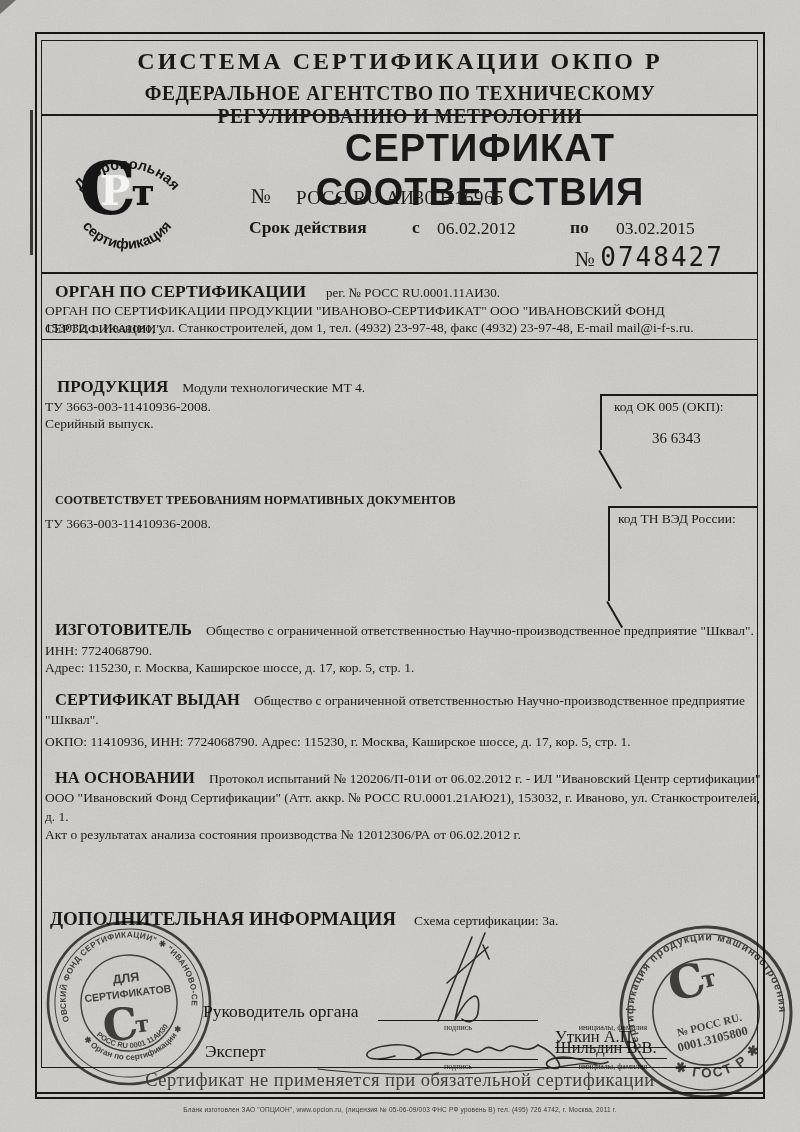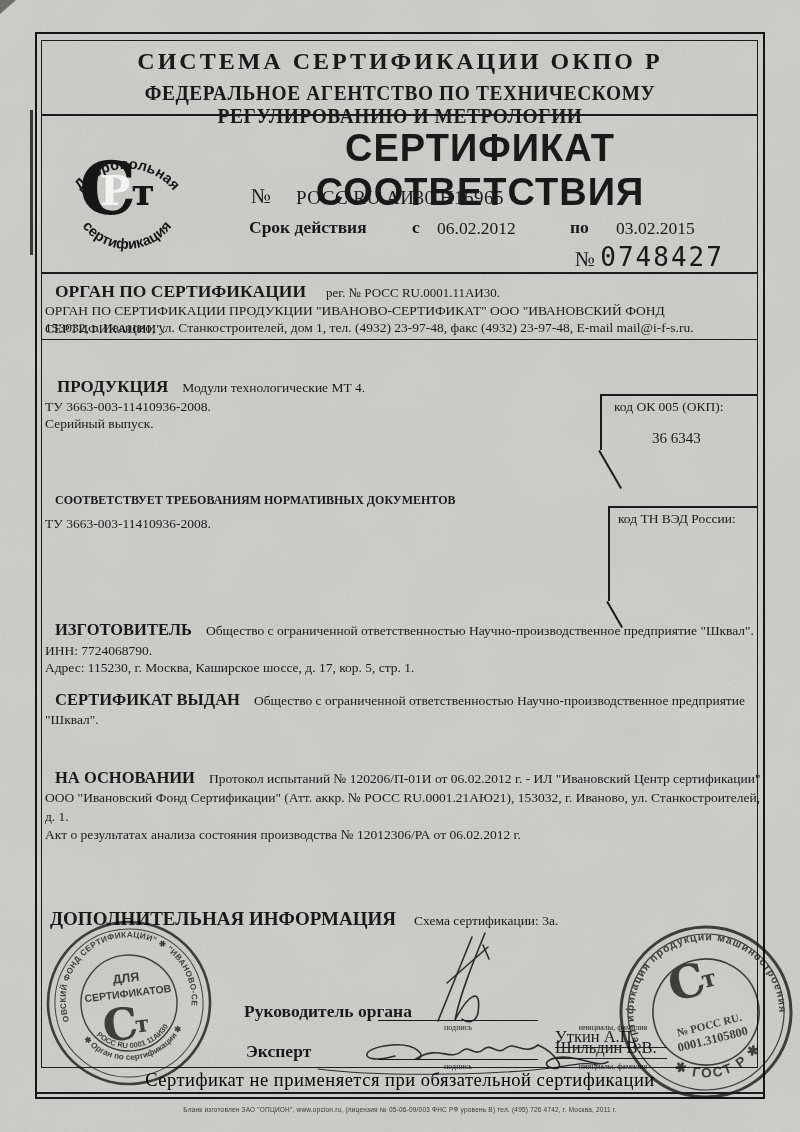--- a/index.html
+++ b/index.html
@@ -26,24 +26,24 @@
   .blank-no{left:575px;top:242px;width:180px;font-size:21px;}
   .blank-no .digits{font-family:"DejaVu Sans Mono",monospace;font-size:26px;letter-spacing:2px;}
   .sec-head{font-weight:bold;}
   .body-t{font-size:13.5px;line-height:18px;}
   .organ-row{left:55px;top:281px;width:700px;}
   .organ-row .h{font-size:17.5px;}
   .organ-row .reg{font-size:13px;margin-left:16px;}
   .flowp{font-size:13.5px;line-height:19px;}
   .flowp .h{font-size:16.5px;padding-left:10px;margin-right:14px;}
   .codebox-label{font-size:13.5px;}
-  .sig-label{font-size:17.5px;font-weight:bold;padding-left:41px;}
+  .sig-label{font-size:17.5px;font-weight:normal;}
   .sig-caption{font-size:8px;color:#222;text-align:center;}
   .name{font-size:16.5px;border-bottom:1px solid #222;display:inline-block;min-width:112px;}
-  .disclaimer{left:36px;top:1070px;width:728px;font-size:18.5px;letter-spacing:.5px;color:#000000;text-align:center;}
+  .disclaimer{left:36px;top:1070px;width:728px;font-size:18.5px;letter-spacing:.5px;color:#404040;text-align:center;}
   .fineprint{left:0;top:1106px;width:800px;font-family:"Liberation Sans",sans-serif;
              font-size:6.5px;color:#3a3a3a;letter-spacing:.2px;}
   .stamp{mix-blend-mode:multiply;opacity:.85;}
   .texture{position:absolute;left:0;top:0;pointer-events:none;mix-blend-mode:multiply;}
   .corner-wedge{position:absolute;left:0;top:0;width:16px;height:14px;background:#222;
                 clip-path:polygon(0 0,100% 0,0 100%);opacity:.55;}
   .edge-bar{position:absolute;left:30px;top:110px;width:3px;height:145px;background:#141414;opacity:.8;}
 </style>
 </head>
 <body>
@@ -128,20 +128,21 @@
 
   <div class="abs flowp" style="left:45px;top:620px;width:716px;">
     <span class="sec-head h">ИЗГОТОВИТЕЛЬ</span><span>Общество с ограниченной ответственностью Научно-производственное предприятие "Шквал".</span>
   </div>
   <div class="abs body-t" style="left:45px;top:642px;">ИНН: 7724068790.</div>
   <div class="abs body-t" style="left:45px;top:659px;">Адрес: 115230, г. Москва, Каширское шоссе, д. 17, кор. 5, стр. 1.</div>
 
   <div class="abs flowp" style="left:45px;top:690px;width:712px;">
     <span class="sec-head h">СЕРТИФИКАТ ВЫДАН</span><span>Общество с ограниченной ответственностью Научно-производственное предприятие "Шквал".</span>
   </div>
+  <div class="abs body-t" style="left:45px;top:733px;">ОКПО: 11410936, ИНН: 7724068790. Адрес: 115230, г. Москва, Каширское шоссе, д. 17, кор. 5, стр. 1.</div>
 
   <div class="abs flowp" style="left:45px;top:768px;width:718px;">
     <span class="sec-head h">НА ОСНОВАНИИ</span><span>Протокол испытаний № 120206/П-01И от 06.02.2012 г. - ИЛ "Ивановский Центр сертификации" ООО "Ивановский Фонд Сертификации" (Атт. аккр. № РОСС RU.0001.21АЮ21), 153032, г. Иваново, ул. Станкостроителей, д. 1.</span>
   </div>
   <div class="abs body-t" style="left:45px;top:826px;">Акт о результатах анализа состояния производства № 12012306/РА от 06.02.2012 г.</div>
 
   <div class="abs" style="left:50px;top:908px;width:700px;">
     <span class="sec-head" style="font-size:19px;">ДОПОЛНИТЕЛЬНАЯ ИНФОРМАЦИЯ</span>
     <span class="body-t" style="margin-left:14px;">Схема сертификации: 3а.</span>
   </div>

